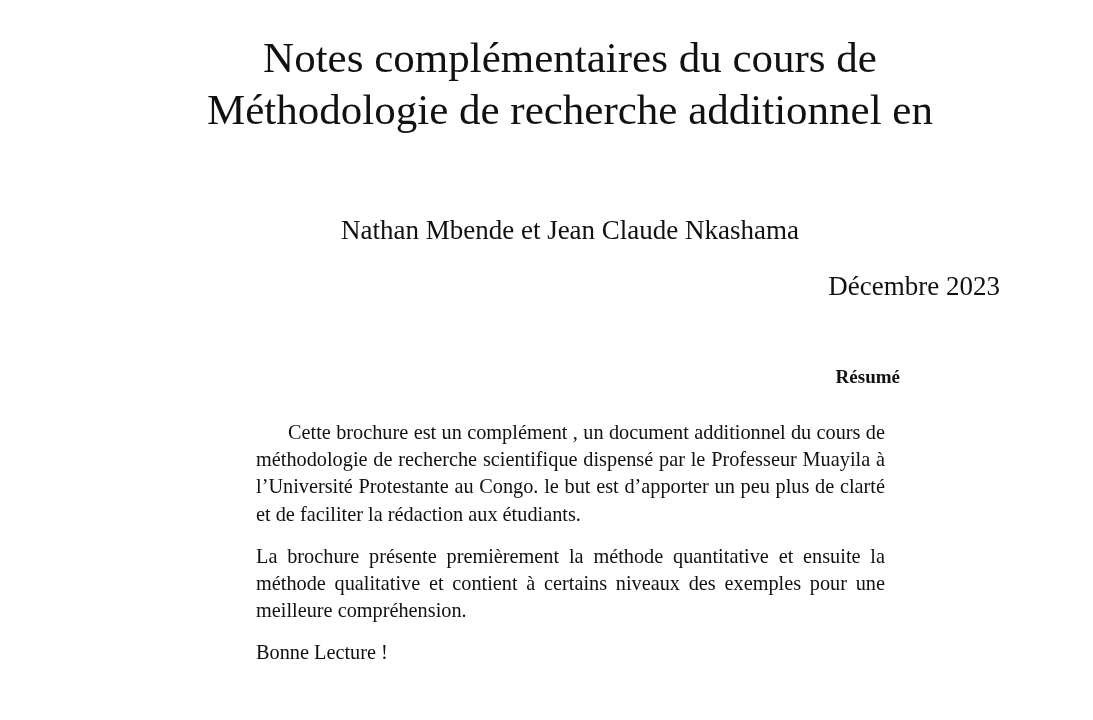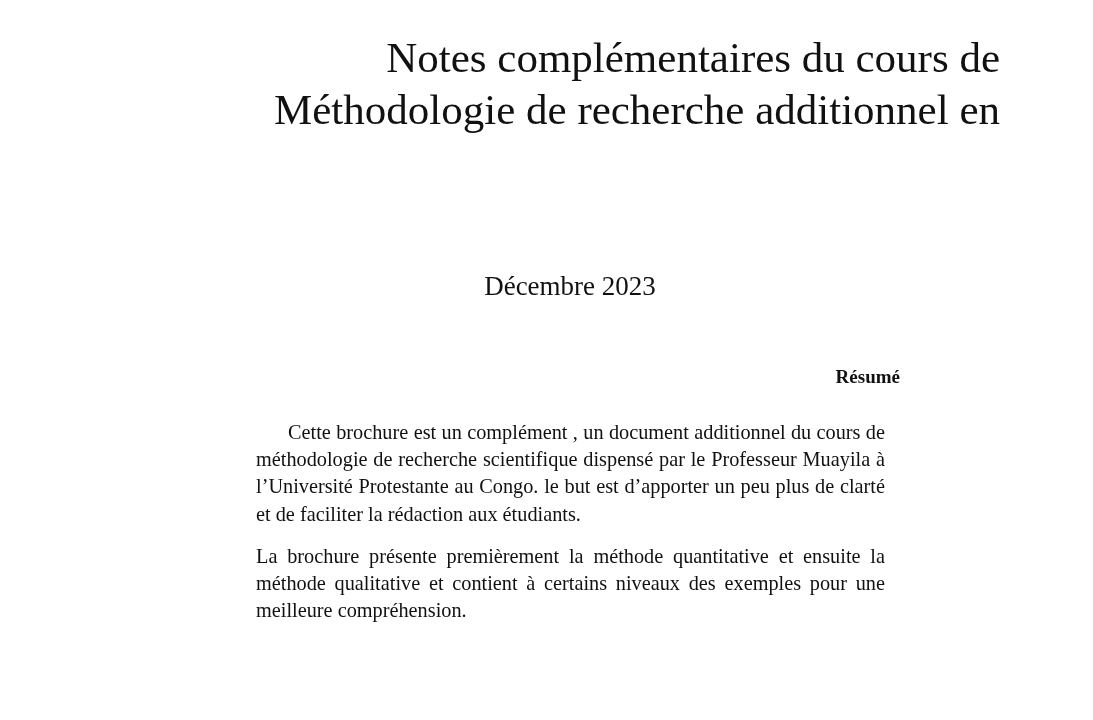--- a/index.html
+++ b/index.html
@@ -20,21 +20,21 @@
       left: 0;
       top: 0;
       width: 1093px;
       height: 720px;
     }
     .title {
       position: absolute;
       left: 140px;
       width: 860px;
       top: 32px;
-      text-align: right;
+      text-align: center;
       font-family: "Liberation Serif", "DejaVu Serif", serif;
       font-size: 43px;
       line-height: 52px;
       font-weight: normal;
       margin: 0;
     }
     .title .line { display: block; white-space: nowrap; }
     .author {
       position: absolute;
       left: 140px;
@@ -44,21 +44,21 @@
       font-family: "Liberation Serif", "DejaVu Serif", serif;
       font-size: 27px;
       line-height: 36px;
       margin: 0;
     }
     .date {
       position: absolute;
       left: 140px;
       width: 860px;
       top: 268px;
-      text-align: center;
+      text-align: right;
       font-family: "Liberation Serif", "DejaVu Serif", serif;
       font-size: 27px;
       line-height: 36px;
       margin: 0;
     }
     .abstract-heading {
       position: absolute;
       left: 240px;
       width: 660px;
       top: 364px;
@@ -89,22 +89,24 @@
   </style>
 </head>
 <body>
 
 <div class="page">
   <h1 class="title">
     <span class="line">Notes complémentaires du cours de</span>
     <span class="line">Méthodologie de recherche additionnel en</span>
   </h1>
 
+  <div class="author">Nathan Mbende et Jean Claude Nkashama</div>
 
   <div class="date">Décembre 2023</div>
 
   <div class="abstract-heading">Résumé</div>
 
   <div class="abstract">
     <p class="indent">Cette brochure est un complément , un document additionnel du cours de méthodologie de recherche scientifique dispensé par le Professeur Muayila à l’Université Protestante au Congo. le but est d’apporter un peu plus de clarté et de faciliter la rédaction aux étudiants.</p>
     <p>La brochure présente premièrement la méthode quantitative et ensuite la méthode qualitative et contient à certains niveaux des exemples pour une meilleure compréhension.</p>
+    <p>Bonne Lecture !</p>
   </div>
 </div>
 
 </body></html>

